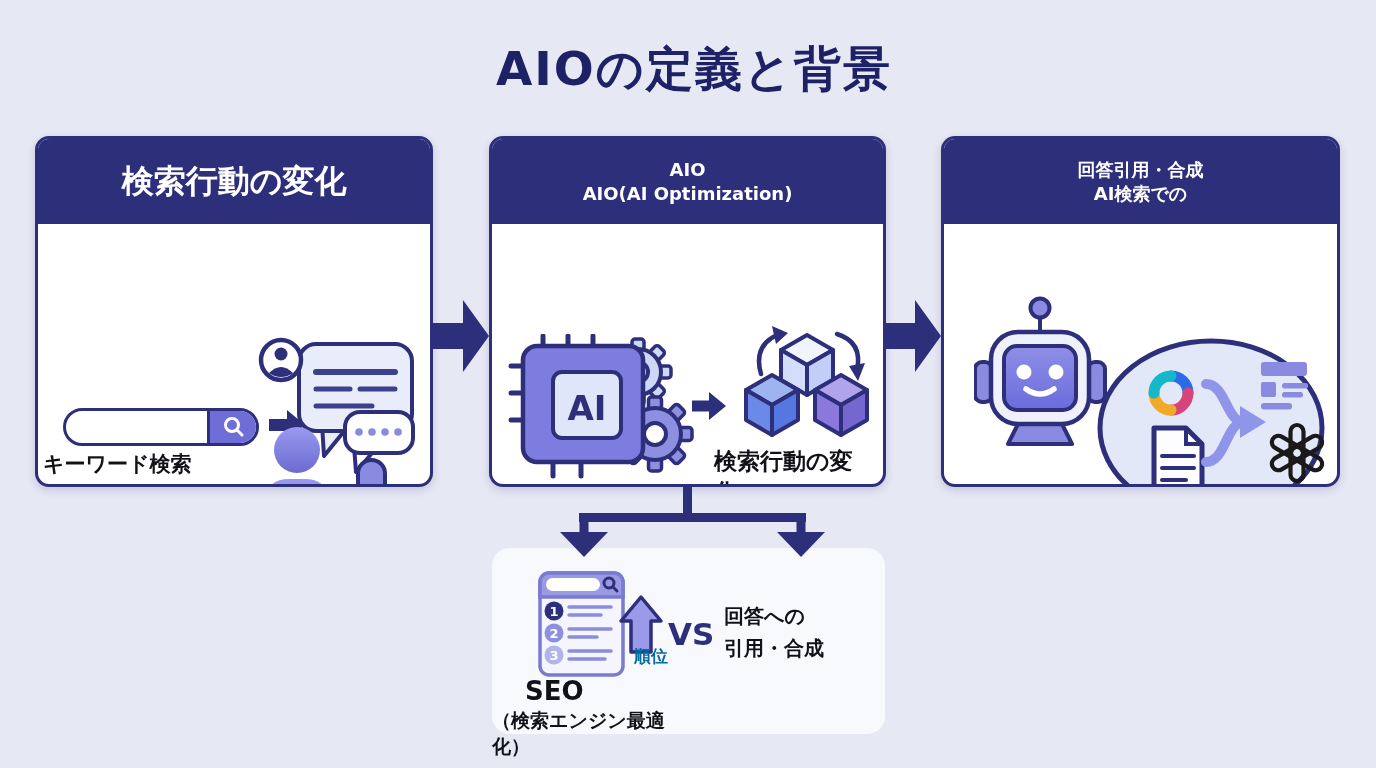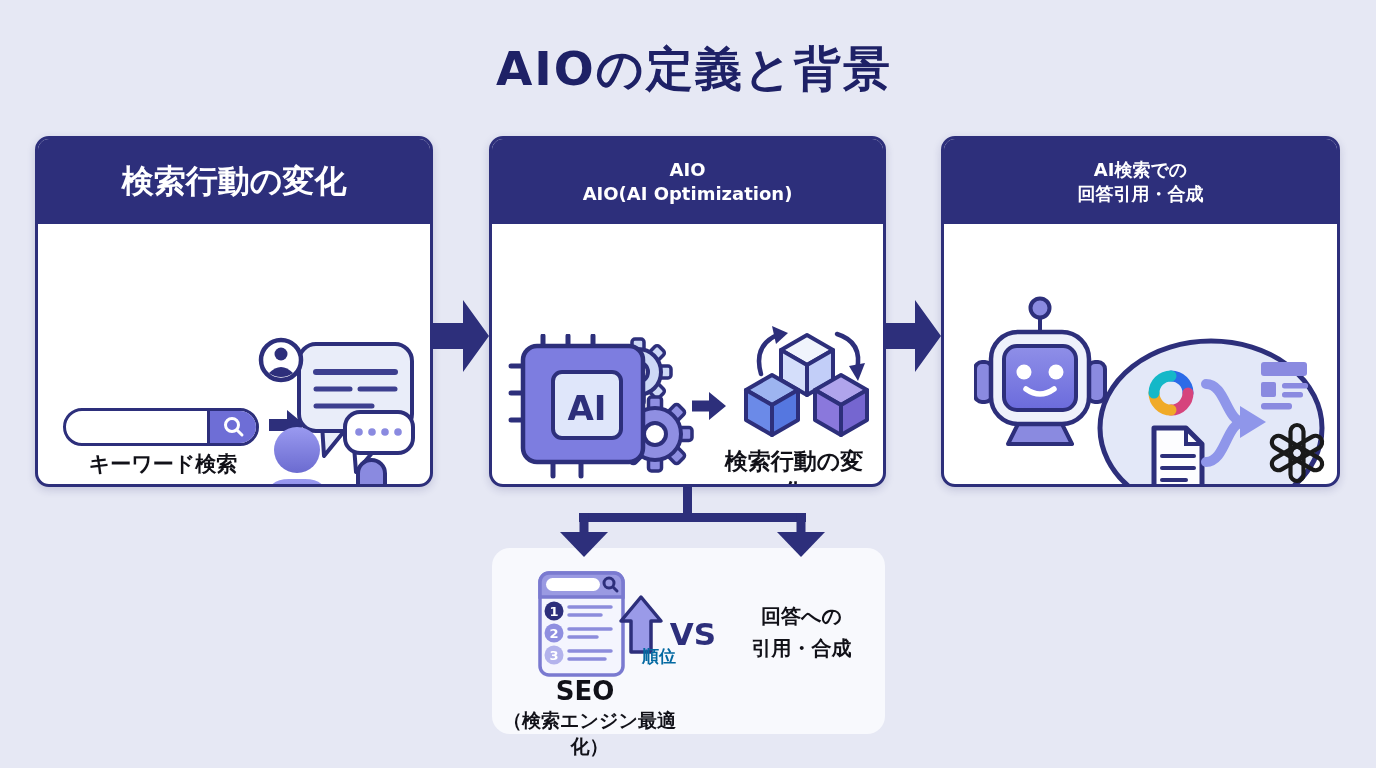--- a/index.html
+++ b/index.html
@@ -22,21 +22,21 @@
   #panel-right  { left:941px; width:399px; }
   .panel-header {
     position:absolute; top:0; left:0; right:0; height:85px; background:#2d2f7b;
     color:#ffffff; font-weight:bold; display:flex; flex-direction:column;
     align-items:center; justify-content:center; text-align:center; line-height:1.28;
   }
   .hdr-1line { font-size:32px; }
   .hdr-2line { font-size:18px; }
   .panel-body { position:absolute; top:85px; left:0; right:0; bottom:0; }
   .abs { position:absolute; }
-  .lbl { position:absolute; font-weight:bold; color:#111118; text-align:center; }
+  .lbl { position:absolute; font-weight:bold; color:#111118; text-align:left; }
   .big-arrow { position:absolute; top:298px; z-index:3; }
   .subpanel {
     position:absolute; left:492px; top:548px; width:393px; height:186px;
     background:#f8f9fd; border-radius:18px; z-index:1;
   }
   .connector { position:absolute; left:540px; top:487px; z-index:4; }
   .navy { color:#2d2f7b; }
   svg text { font-family:"DejaVu Sans","Liberation Sans",sans-serif; }
   .search-pill {
     position:absolute; left:25px; top:184px; width:196px; height:38px;
@@ -218,22 +218,22 @@
 
     </div>
   </section>
 
   <svg class="big-arrow" style="left:885px;" width="58" height="76" viewBox="0 0 58 76">
     <polygon points="0,25 30,25 30,2 56,38 30,74 30,51 0,51" fill="#2d2f7b"></polygon>
   </svg>
 
   <section class="panel" id="panel-right">
     <header class="panel-header hdr-2line">
+      <span>回答引用・合成</span>
       <span>AI検索での</span>
-      <span>回答引用・合成</span>
     </header>
     <div class="panel-body">
 
       <svg class="abs" style="left:30px; top:72px;" width="135" height="160" viewBox="0 0 135 160">
         <defs>
           <linearGradient id="gradFace" x1="0" y1="0" x2="0" y2="1">
             <stop offset="0" stop-color="#8f8fe8"></stop>
               <stop offset="1" stop-color="#6b6bdc"></stop>
           </linearGradient>
         </defs>

